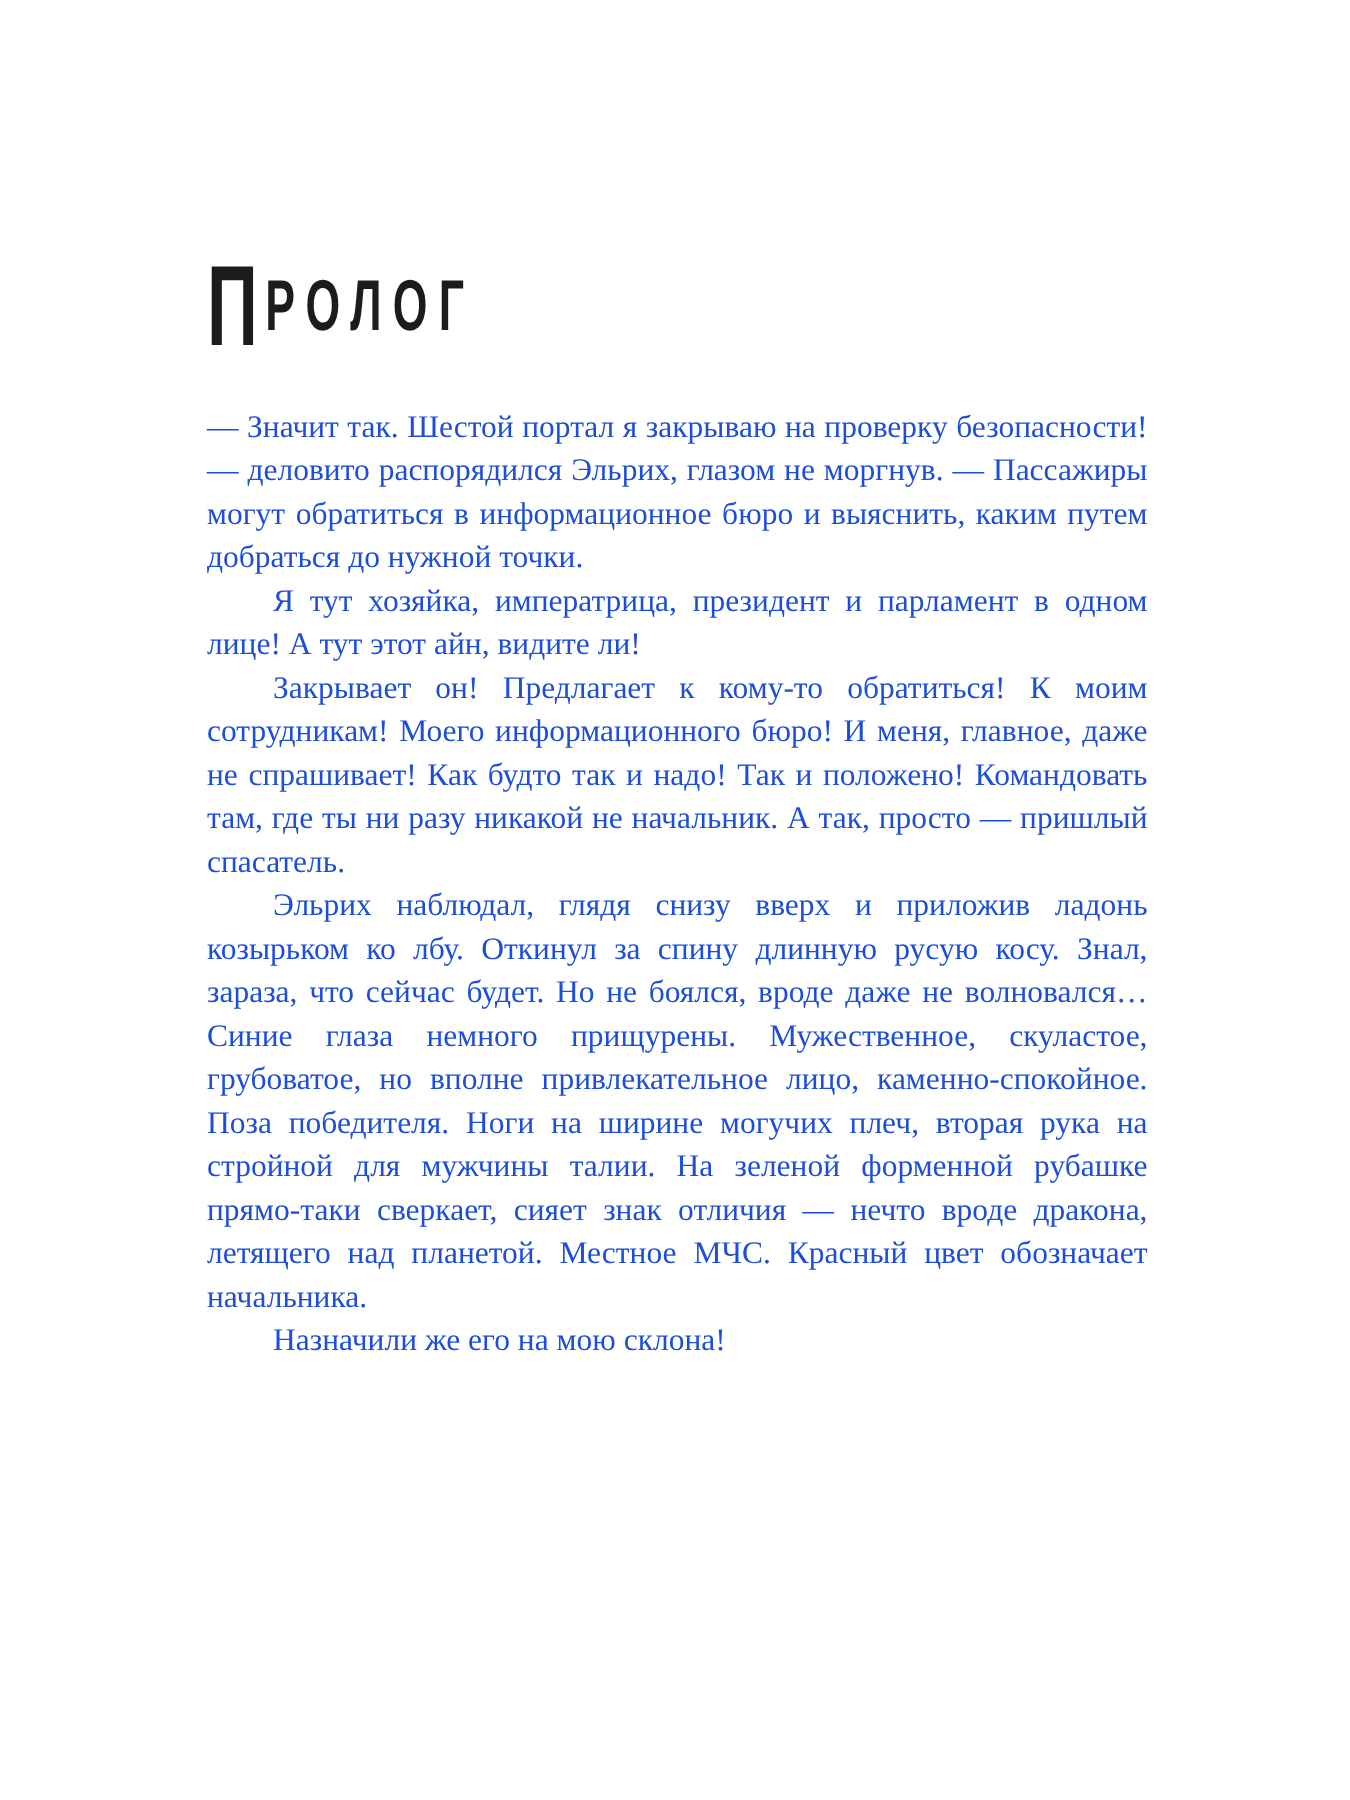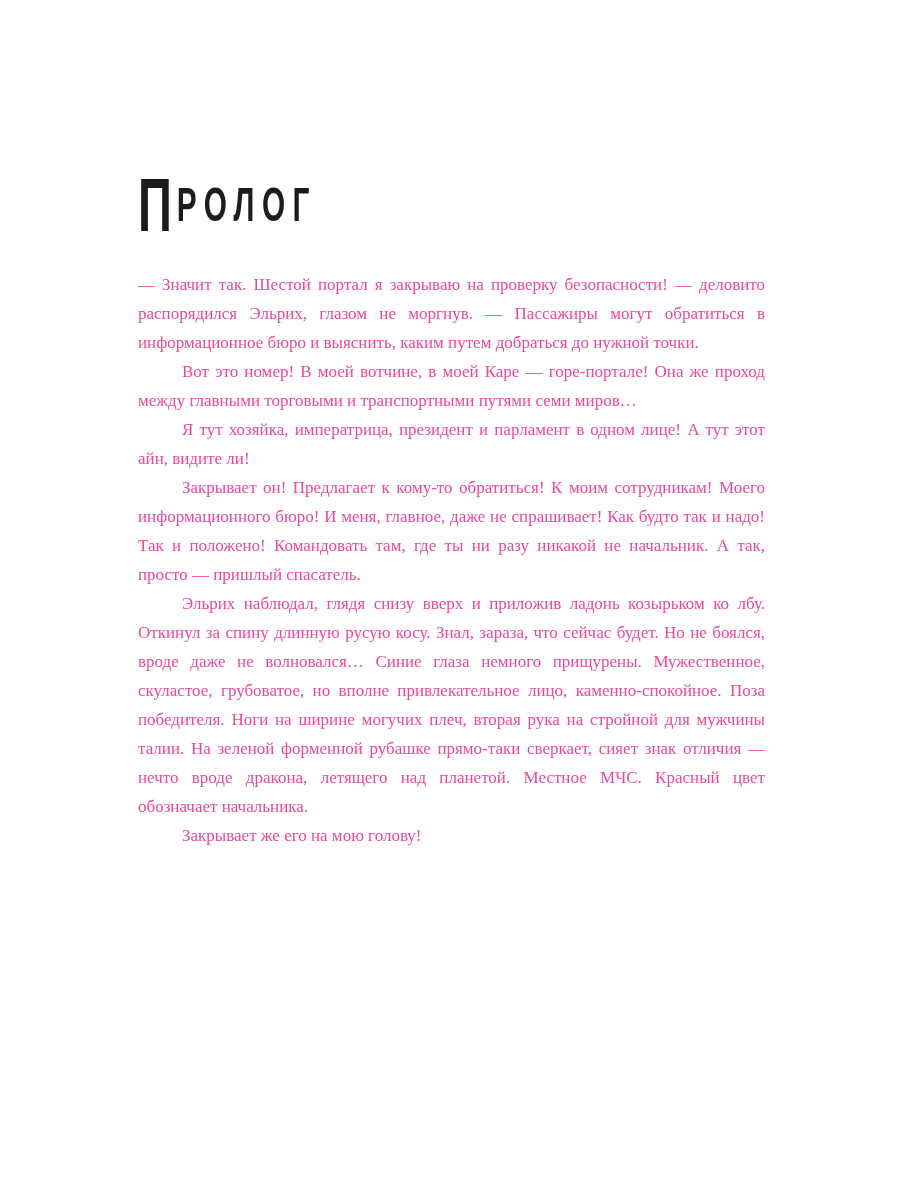--- a/index.html
+++ b/index.html
@@ -40,23 +40,23 @@
   }
   .title-rest {
     font-size: 48px;
     line-height: 48px;
     letter-spacing: 12px;
     padding-left: 2px;
   }
   .text-block {
     margin-top: 37px;
     font-family: "Liberation Serif", "DejaVu Serif", serif;
-    font-size: 17px;
+    font-size: 21px;
     line-height: 29px;
-    color: #ec4899;
+    color: #1d4ed8;
     text-align: justify;
     hyphens: auto;
     -webkit-hyphens: auto;
   }
   .para {
     margin: 0;
     padding: 0;
     text-indent: 44px;
   }
   .para.no-indent {
@@ -68,20 +68,19 @@
 
 <div class="page">
 
   <h1 class="chapter-title">
       <span class="title-initial">П</span>
       <span class="title-rest">РОЛОГ</span>
     </h1>
 
   <div class="text-block">
     <p class="para no-indent">— Значит так. Шестой портал я закрываю на проверку безопасности! — деловито распорядился Эльрих, глазом не моргнув. — Пассажиры могут обратиться в информационное бюро и выяснить, каким путем добраться до нужной точки.</p>
-    <p class="para">Вот это номер! В моей вотчине, в моей Каре — горе-портале! Она же проход между главными торговыми и транспортными путями семи миров…</p>
     <p class="para">Я тут хозяйка, императрица, президент и парламент в одном лице! А тут этот айн, видите ли!</p>
     <p class="para">Закрывает он! Предлагает к кому-то обратиться! К моим сотрудникам! Моего информационного бюро! И меня, главное, даже не спрашивает! Как будто так и надо! Так и положено! Командовать там, где ты ни разу никакой не начальник. А так, просто — пришлый спасатель.</p>
     <p class="para">Эльрих наблюдал, глядя снизу вверх и приложив ладонь козырьком ко лбу. Откинул за спину длинную русую косу. Знал, зараза, что сейчас будет. Но не боялся, вроде даже не волновался… Синие глаза немного прищурены. Мужественное, скуластое, грубоватое, но вполне привлекательное лицо, каменно-спокойное. Поза победителя. Ноги на ширине могучих плеч, вторая рука на стройной для мужчины талии. На зеленой форменной рубашке прямо-таки сверкает, сияет знак отличия — нечто вроде дракона, летящего над планетой. Местное МЧС. Красный цвет обозначает начальника.</p>
-    <p class="para">Закрывает же его на мою голову!</p>
+    <p class="para">Назначили же его на мою склона!</p>
   </div>
 
 </div>
 
 </body></html>

